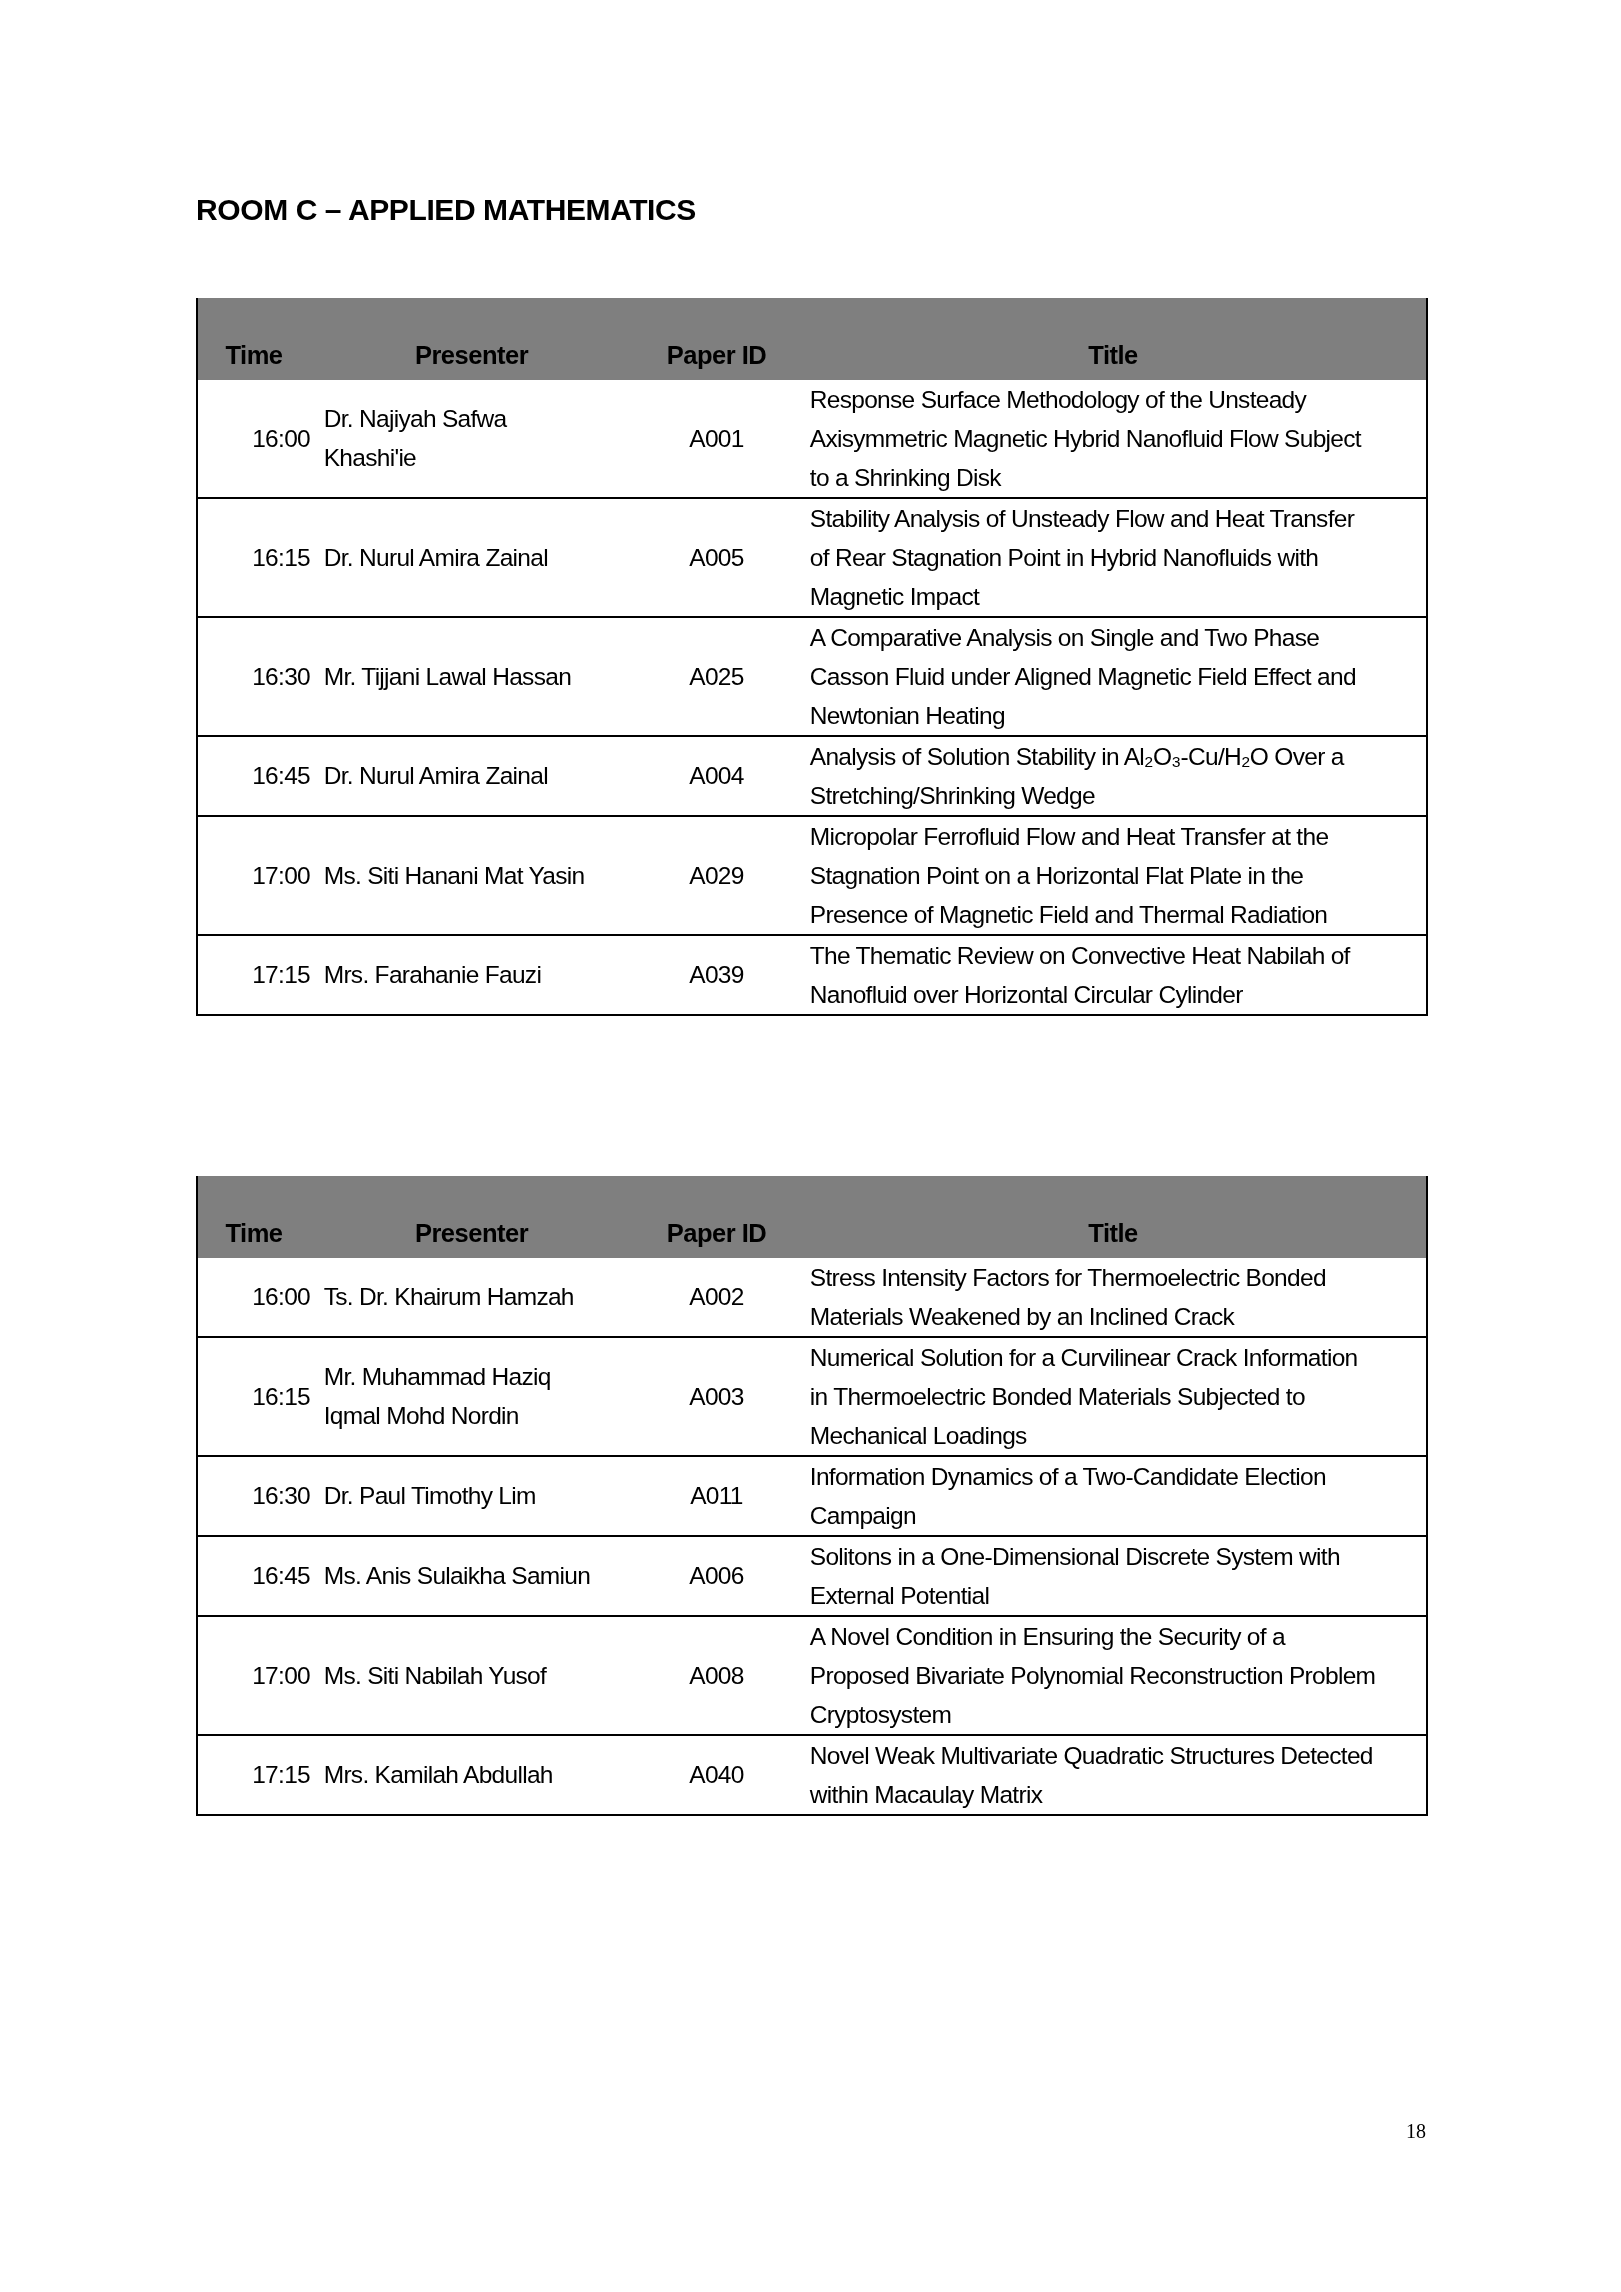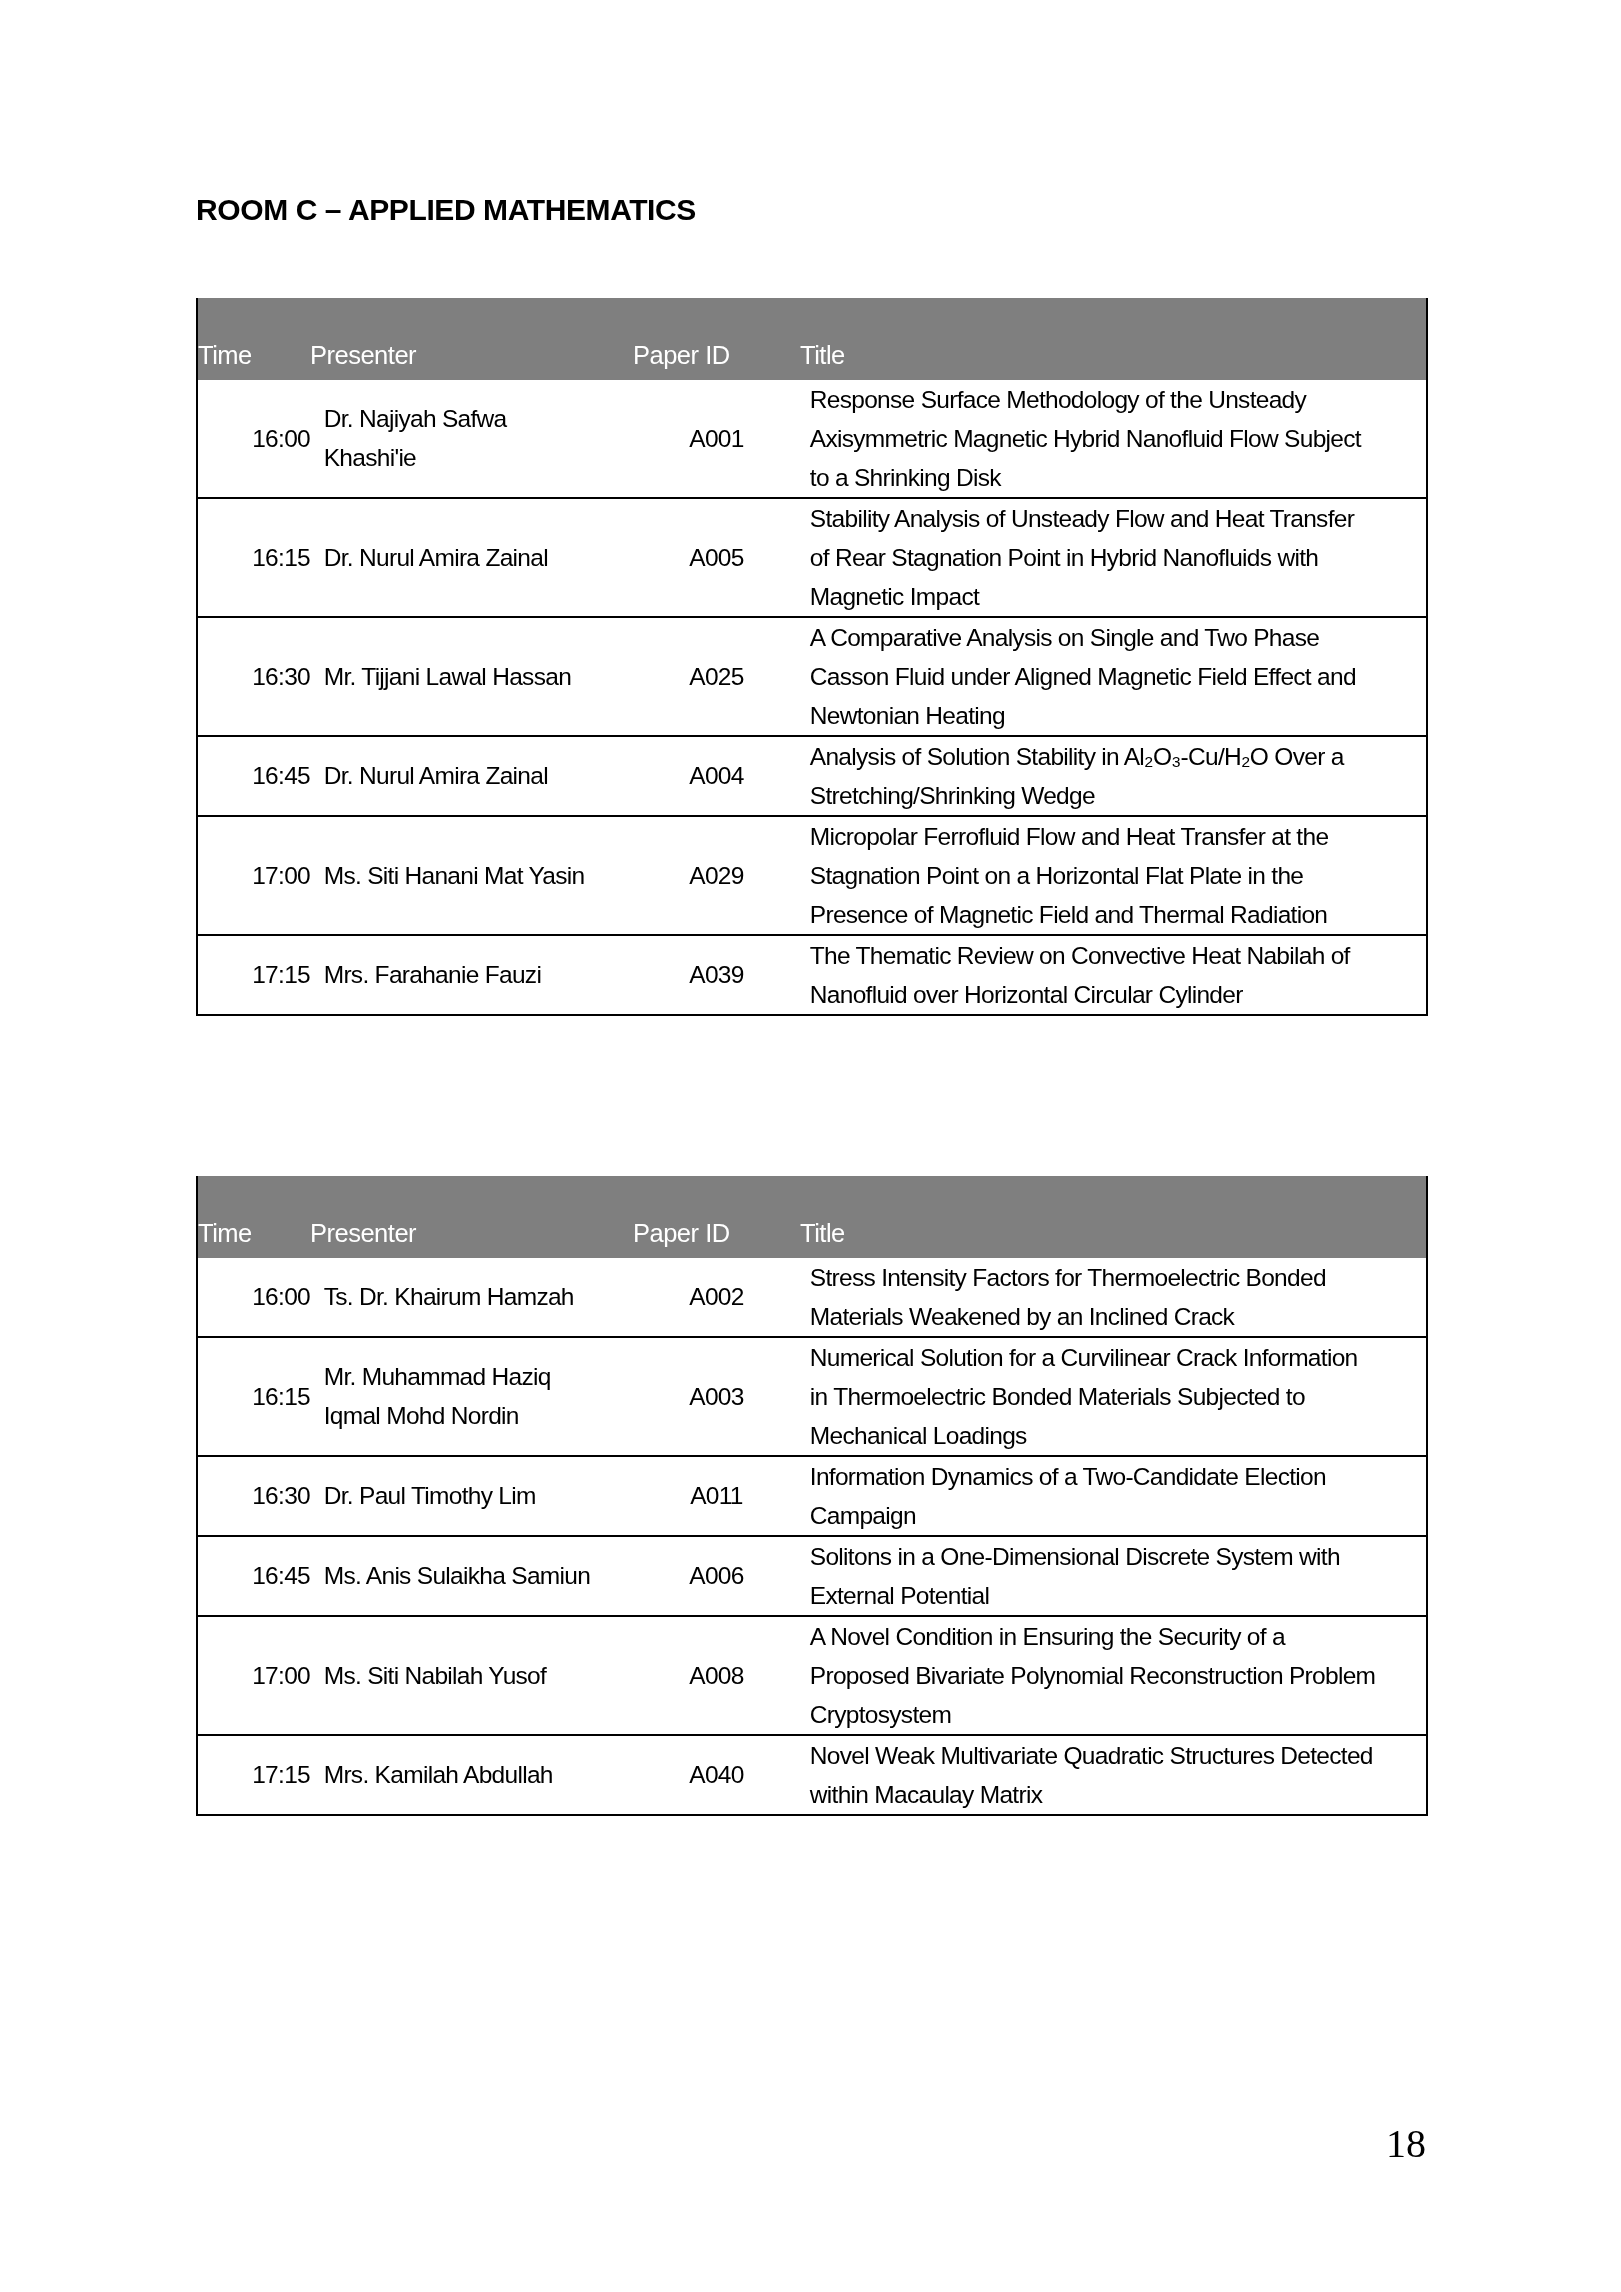--- a/index.html
+++ b/index.html
@@ -30,49 +30,49 @@
     border-left:2px solid #000;
     border-right:2px solid #000;
     border-bottom:2.9px solid #000;
   }
   col.c-time     { width:113px; }
   col.c-presenter{ width:323px; }
   col.c-paper    { width:167px; }
   col.c-title    { width:627px; }
   thead th {
     background:#7f7f7f;
-    color:#ffffff;
-    font-weight:normal;
+    color:#000000;
+    font-weight:bold;
     font-size:25.5px;
     letter-spacing:-0.5px;
     height:72px;
     vertical-align:bottom;
     padding:0 0 9.8px 0;
-    text-align:left;
+    text-align:center;
   }
   tbody td {
     font-size:24.5px;
     letter-spacing:-0.7px;
     line-height:39px;
     vertical-align:middle;
     padding:0;
   }
   tbody tr:not(:first-child) { border-top:2.9px solid #000; }
   td.col-time     { text-align:right; }
   td.col-presenter{ white-space:pre; padding-left:13.7px; text-align:left; }
   td.col-paper-id { text-align:center; }
   td.col-title    { white-space:pre; padding-left:9.8px; padding-right:5.9px; text-align:left; }
   .page-number {
     position:absolute;
     top:2120px;
     left:1367px;
     width:59px;
     text-align:right;
     font-family:"Liberation Serif","DejaVu Serif",serif;
-    font-size:40px;
+    font-size:20px;
   }
 </style>
 </head>
 <body>
 
 <div class="page">
 
   <div class="section section-c">
     <h2 class="room-heading">ROOM C – APPLIED MATHEMATICS</h2>
     <table class="schedule-table">

